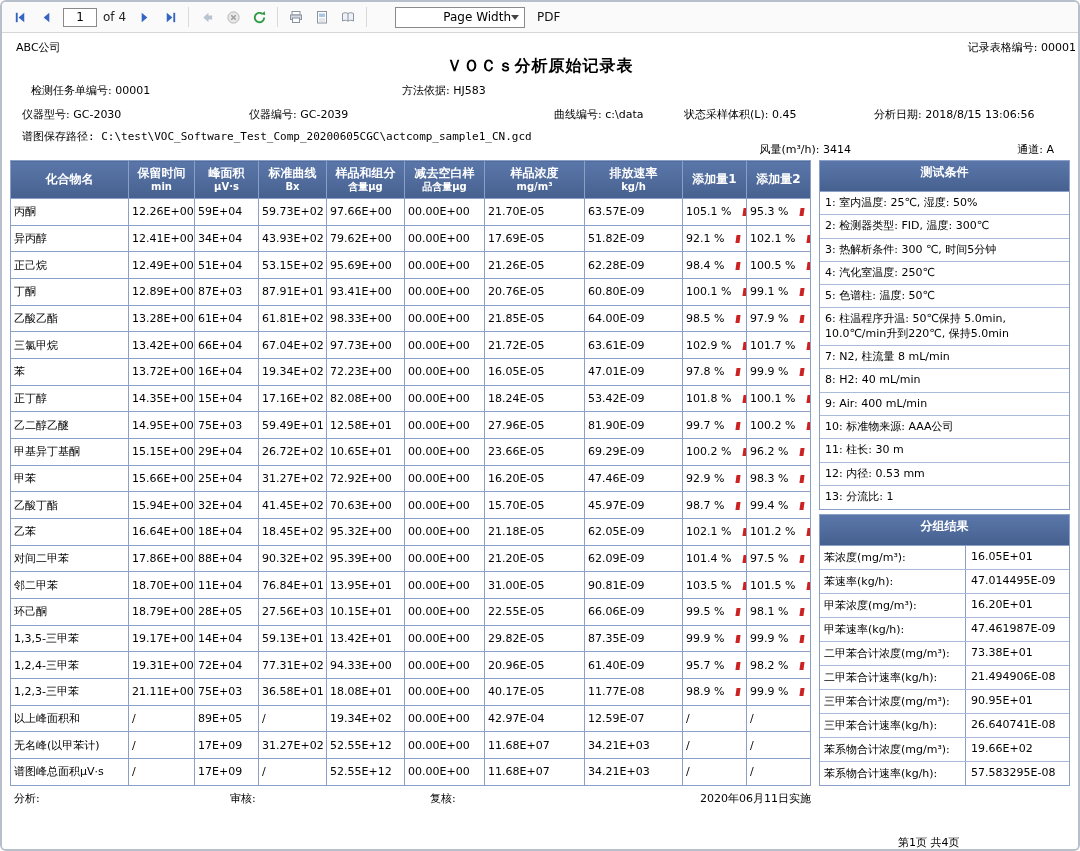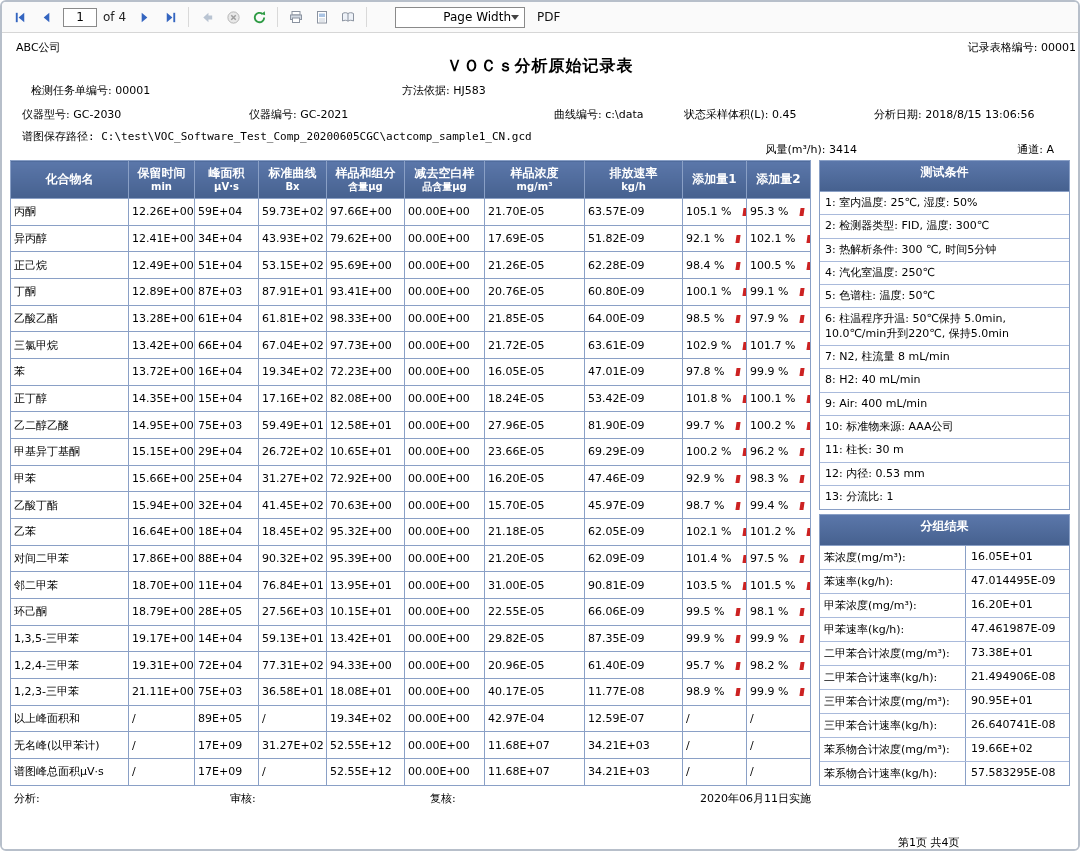--- a/index.html
+++ b/index.html
@@ -68,21 +68,21 @@
   .meta1 .m-task { position: absolute; left: 29px; }
   .meta1 .m-method { position: absolute; left: 400px; }
   .meta2 { position: relative; height: 16px; margin-top: 8px; }
   .meta2 .m1 { position: absolute; left: 20px; }
   .meta2 .m2 { position: absolute; left: 247px; }
   .meta2 .m3 { position: absolute; left: 552px; }
   .meta2 .m4 { position: absolute; left: 682px; }
   .meta2 .m5 { position: absolute; left: 872px; }
   .meta3 { position: relative; height: 30px; margin-top: 6px; }
   .meta3 .m-path { position: absolute; left: 20px; top: 0; font-family: "DejaVu Sans Mono", "Liberation Mono", monospace; font-size: 11px; }
-  .meta3 .m-air { position: absolute; right: 221px; top: 13px; }
+  .meta3 .m-air { position: absolute; right: 227px; top: 13px; }
   .meta3 .m-chan { position: absolute; right: 24px; top: 13px; }
   
   .content { display: flex; gap: 8px; padding: 0 8px; margin-top: 1px; }
   table.main {
     border-collapse: collapse; table-layout: fixed;
     width: 800px; flex: 0 0 800px;
   }
   table.main th {
     background: linear-gradient(#5b77aa, #46618f);
     color: #fff; border: 1px solid #8aa0c6;
@@ -221,21 +221,21 @@
 
     <div class="title">ＶＯＣｓ分析原始记录表</div>
 
     <div class="meta1">
       <span class="m-task">检测任务单编号: 00001</span>
       <span class="m-method">方法依据: HJ583</span>
     </div>
 
     <div class="meta2">
       <span class="m1">仪器型号: GC-2030</span>
-      <span class="m2">仪器编号: GC-2021</span>
+      <span class="m2">仪器编号: GC-2039</span>
       <span class="m3">曲线编号: c:\data</span>
       <span class="m4">状态采样体积(L): 0.45</span>
       <span class="m5">分析日期: 2018/8/15 13:06:56</span>
     </div>
 
     <div class="meta3">
       <span class="m-path">谱图保存路径: C:\test\VOC_Software_Test_Comp_20200605CGC\actcomp_sample1_CN.gcd</span>
       <span class="m-air">风量(m³/h): 3414</span>
       <span class="m-chan">通道: A</span>
     </div>

